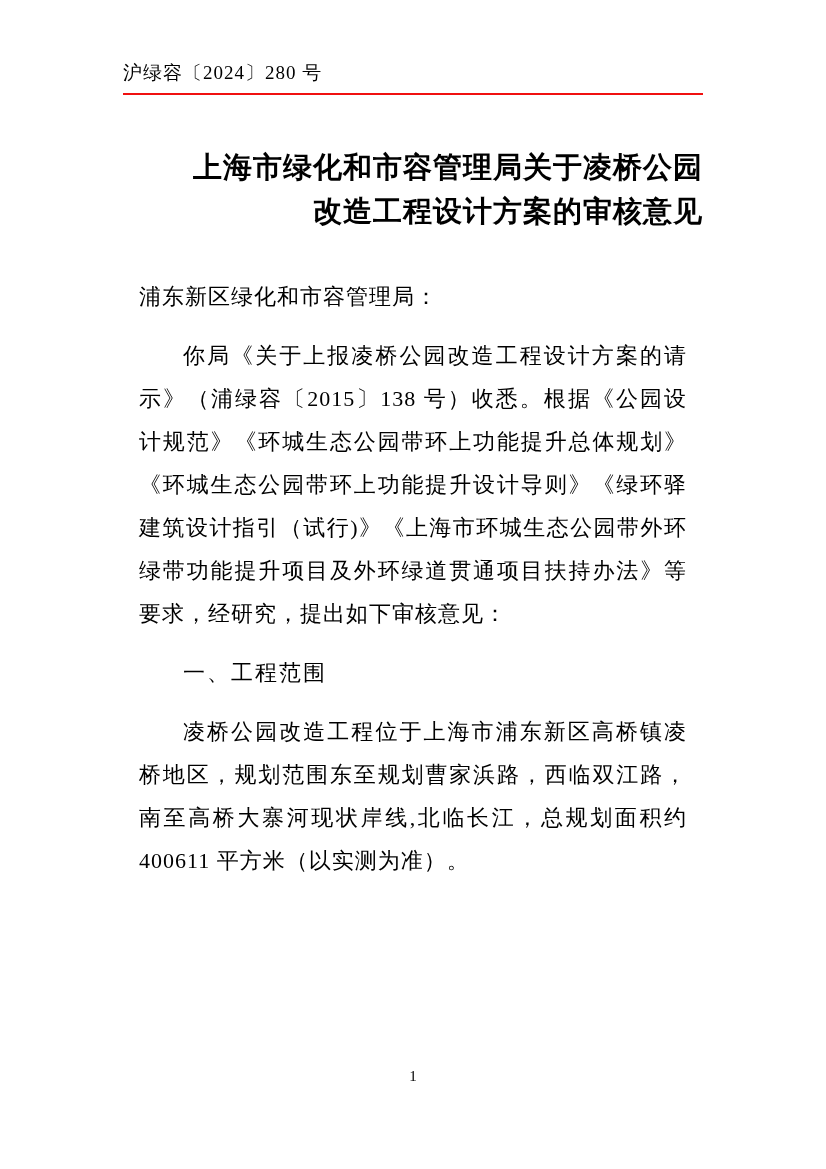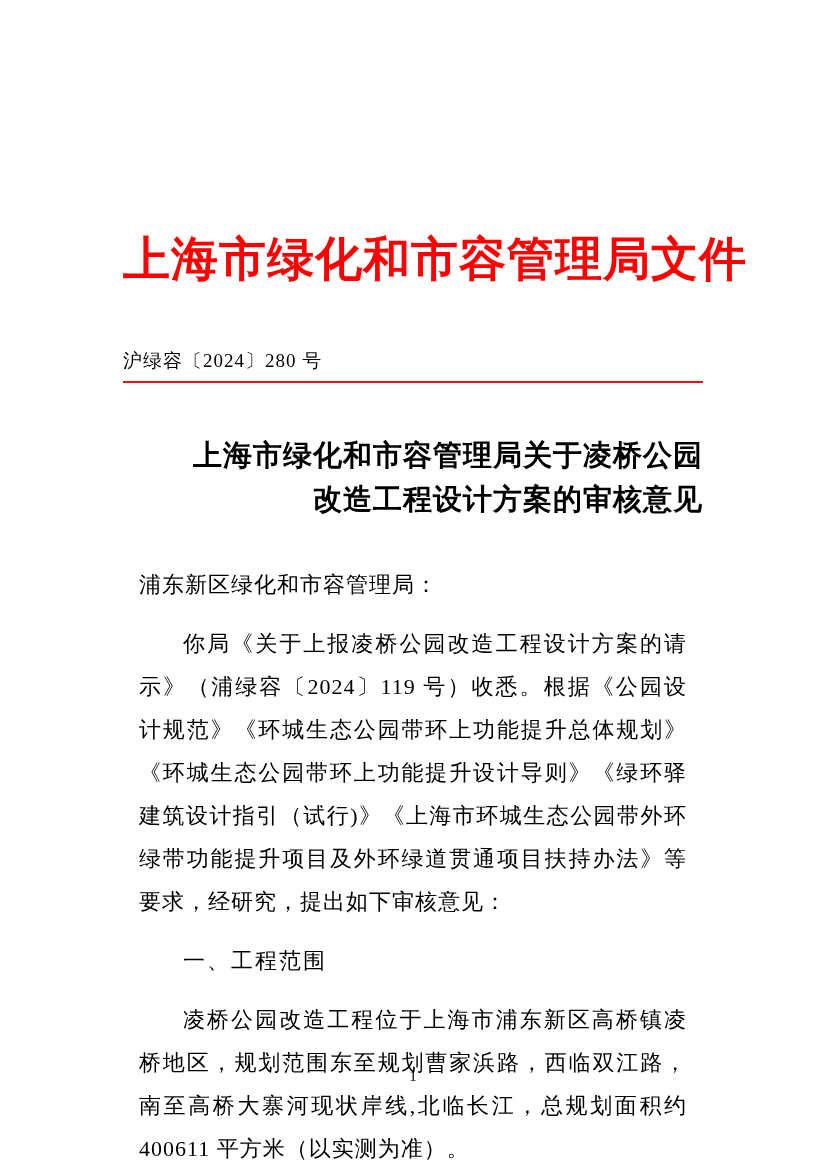--- a/index.html
+++ b/index.html
@@ -79,33 +79,32 @@
     font-size: 15px;
     line-height: 18px;
     letter-spacing: 0;
   }
 </style>
 </head>
 <body>
 
 <div class="page">
 
-  <div class="org-title">上海市绿化和市容管理局文件</div>
 
   <div class="doc-number">沪绿容〔2024〕280 号</div>
 
   <hr class="red-rule">
 
   <div class="doc-title">
     <div>上海市绿化和市容管理局关于凌桥公园</div>
     <div>改造工程设计方案的审核意见</div>
   </div>
 
   <div class="body-text">
     <p>浦东新区绿化和市容管理局：</p>
-    <p class="para-indent">你局《关于上报凌桥公园改造工程设计方案的请示》（浦绿容〔2024〕119 号）收悉。根据《公园设计规范》《环城生态公园带环上功能提升总体规划》《环城生态公园带环上功能提升设计导则》《绿环驿建筑设计指引（试行)》《上海市环城生态公园带外环绿带功能提升项目及外环绿道贯通项目扶持办法》等要求，经研究，提出如下审核意见：</p>
+    <p class="para-indent">你局《关于上报凌桥公园改造工程设计方案的请示》（浦绿容〔2015〕138 号）收悉。根据《公园设计规范》《环城生态公园带环上功能提升总体规划》《环城生态公园带环上功能提升设计导则》《绿环驿建筑设计指引（试行)》《上海市环城生态公园带外环绿带功能提升项目及外环绿道贯通项目扶持办法》等要求，经研究，提出如下审核意见：</p>
     <p class="section-heading">一、工程范围</p>
     <p class="para-indent">凌桥公园改造工程位于上海市浦东新区高桥镇凌桥地区，规划范围东至规划曹家浜路，西临双江路，南至高桥大寨河现状岸线,北临长江，总规划面积约 400611 平方米（以实测为准）。</p>
   </div>
 
   <div class="page-number">1</div>
 
 </div>
 
 </body></html>

